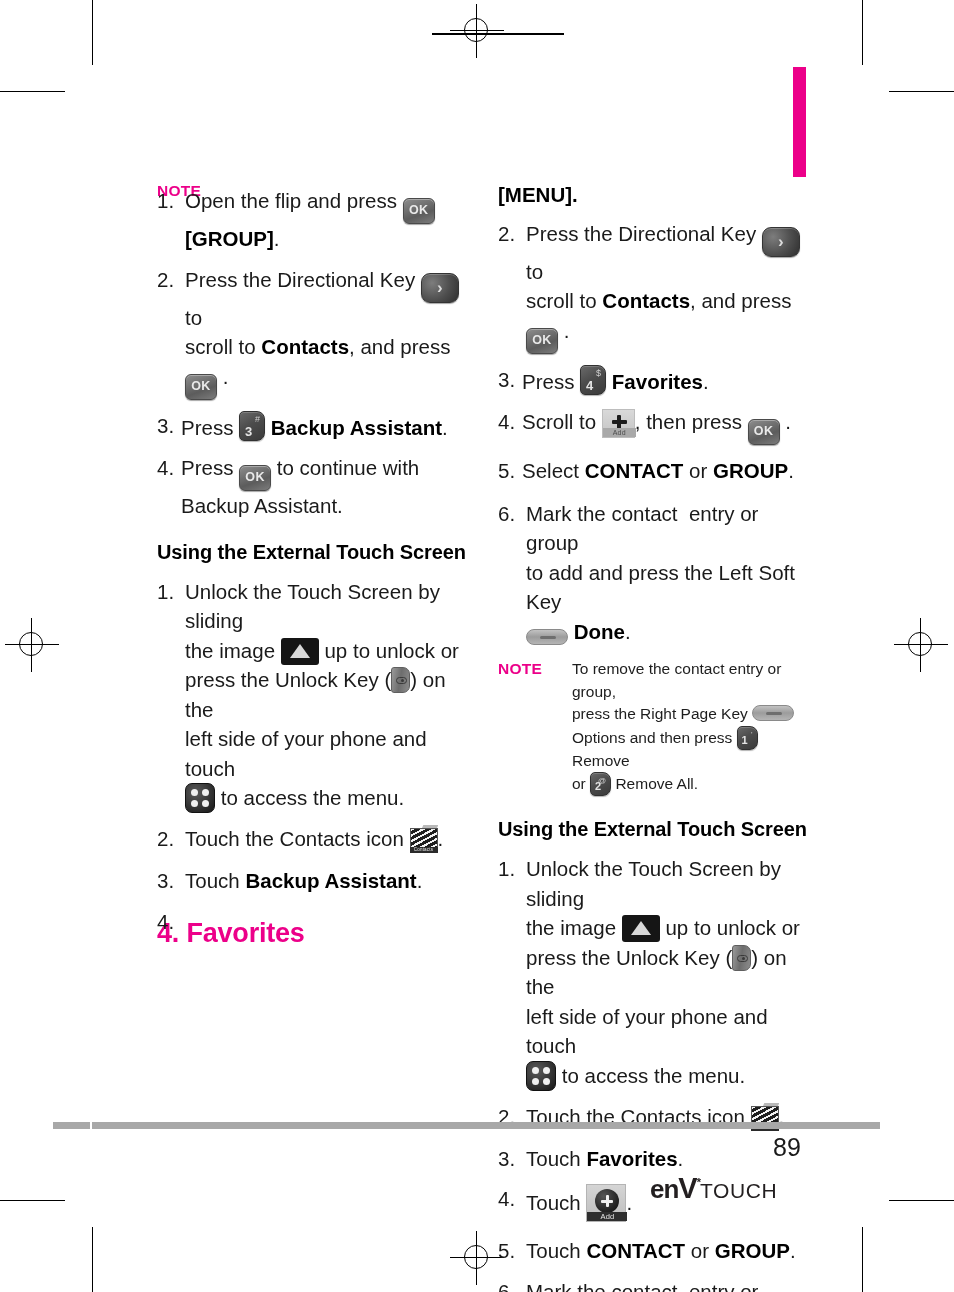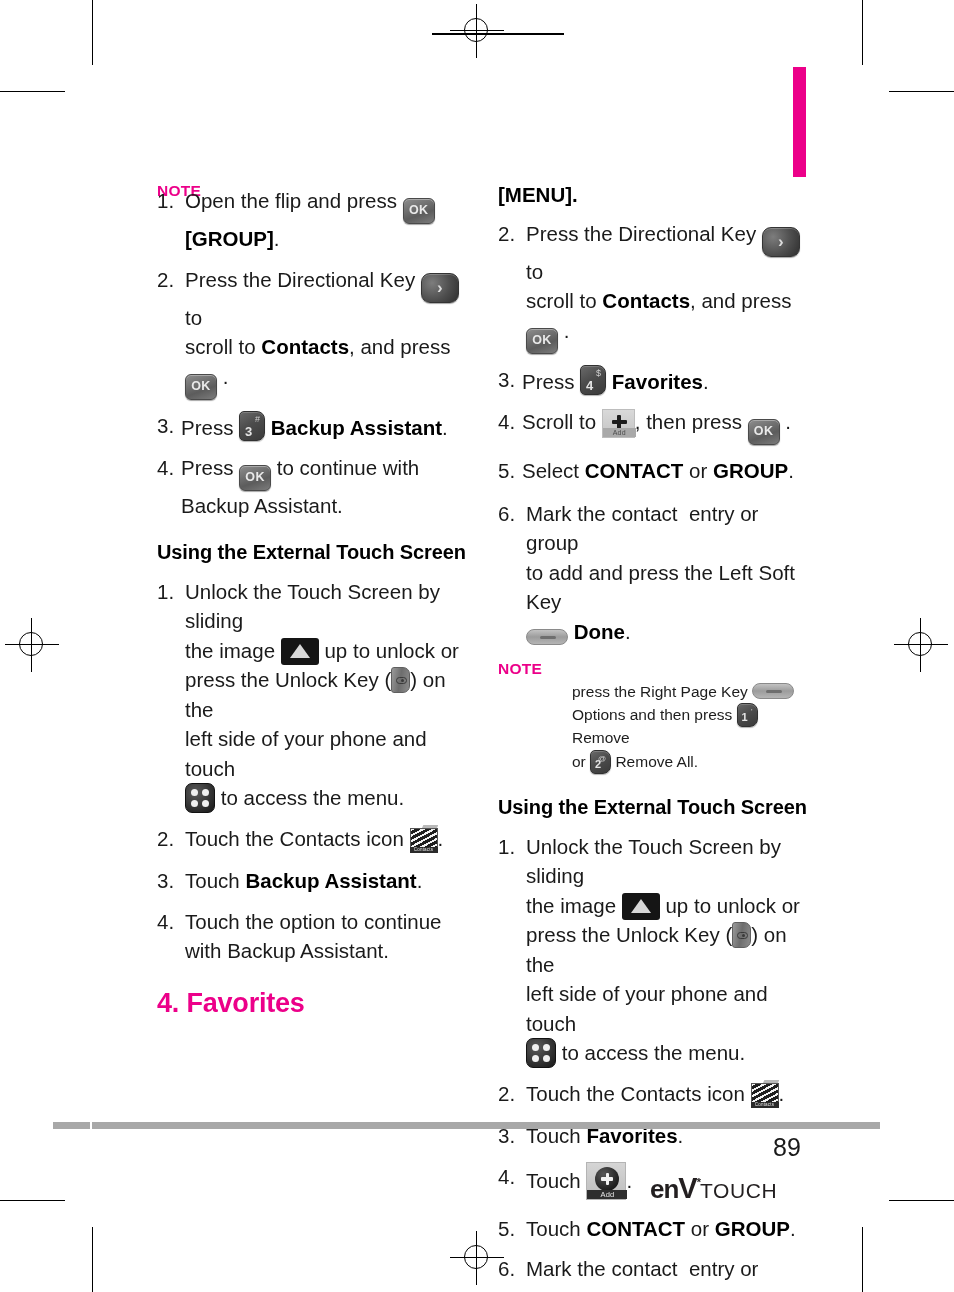--- a/index.html
+++ b/index.html
@@ -321,21 +321,20 @@
   </div>
 
   <div class="step">
     <span class="num">3.</span>
     <span>Touch</span>
     <b>Backup Assistant</b><span>.</span>
   </div>
 
   <div class="step">
     <span class="num">4.</span>
-    <span>Touch the option to continue with Backup Assistant.</span>
   </div>
 
   <div class="h2-pink" style="color:#EC0089;">4. Favorites</div>
 
 
 </div>
 
 <div class="col col-right">
 
   <div class="p tight"><b>[MENU].</b></div>
@@ -375,21 +374,21 @@
   <div class="step">
     <span class="num">6.</span>
     <span>Mark the contact&nbsp; entry or group</span><br>
     <span>to add and press the Left Soft Key</span><br>
     <span class="key key-soft"><span class="dash"></span></span>
     <b>Done</b><span>.</span>
   </div>
 
   <div class="note rt" style="margin-top:12px;">
     <span class="note-kw" style="color:#EC0089;">NOTE</span>
-    <br>
+    <span>To remove the contact entry or group,</span><br>
     <span>press the Right Page Key</span>
     <span class="key key-soft" style="vertical-align:-2px;"><span class="dash"></span></span><br>
     <span>Options and then press</span>
     <span class="key key-num" style="width:21px;height:24px;vertical-align:-7px;"><span class="d" style="font-size:11px;left:4px;">1</span><span class="s" style="font-size:8px;">'</span></span>
     <span>Remove</span><br>
     <span>or</span>
     <span class="key key-num" style="width:21px;height:24px;vertical-align:-7px;"><span class="d" style="font-size:11px;left:4px;">2</span><span class="s" style="font-size:8px;">@</span></span>
     <span>Remove All.</span>
   </div>
 

